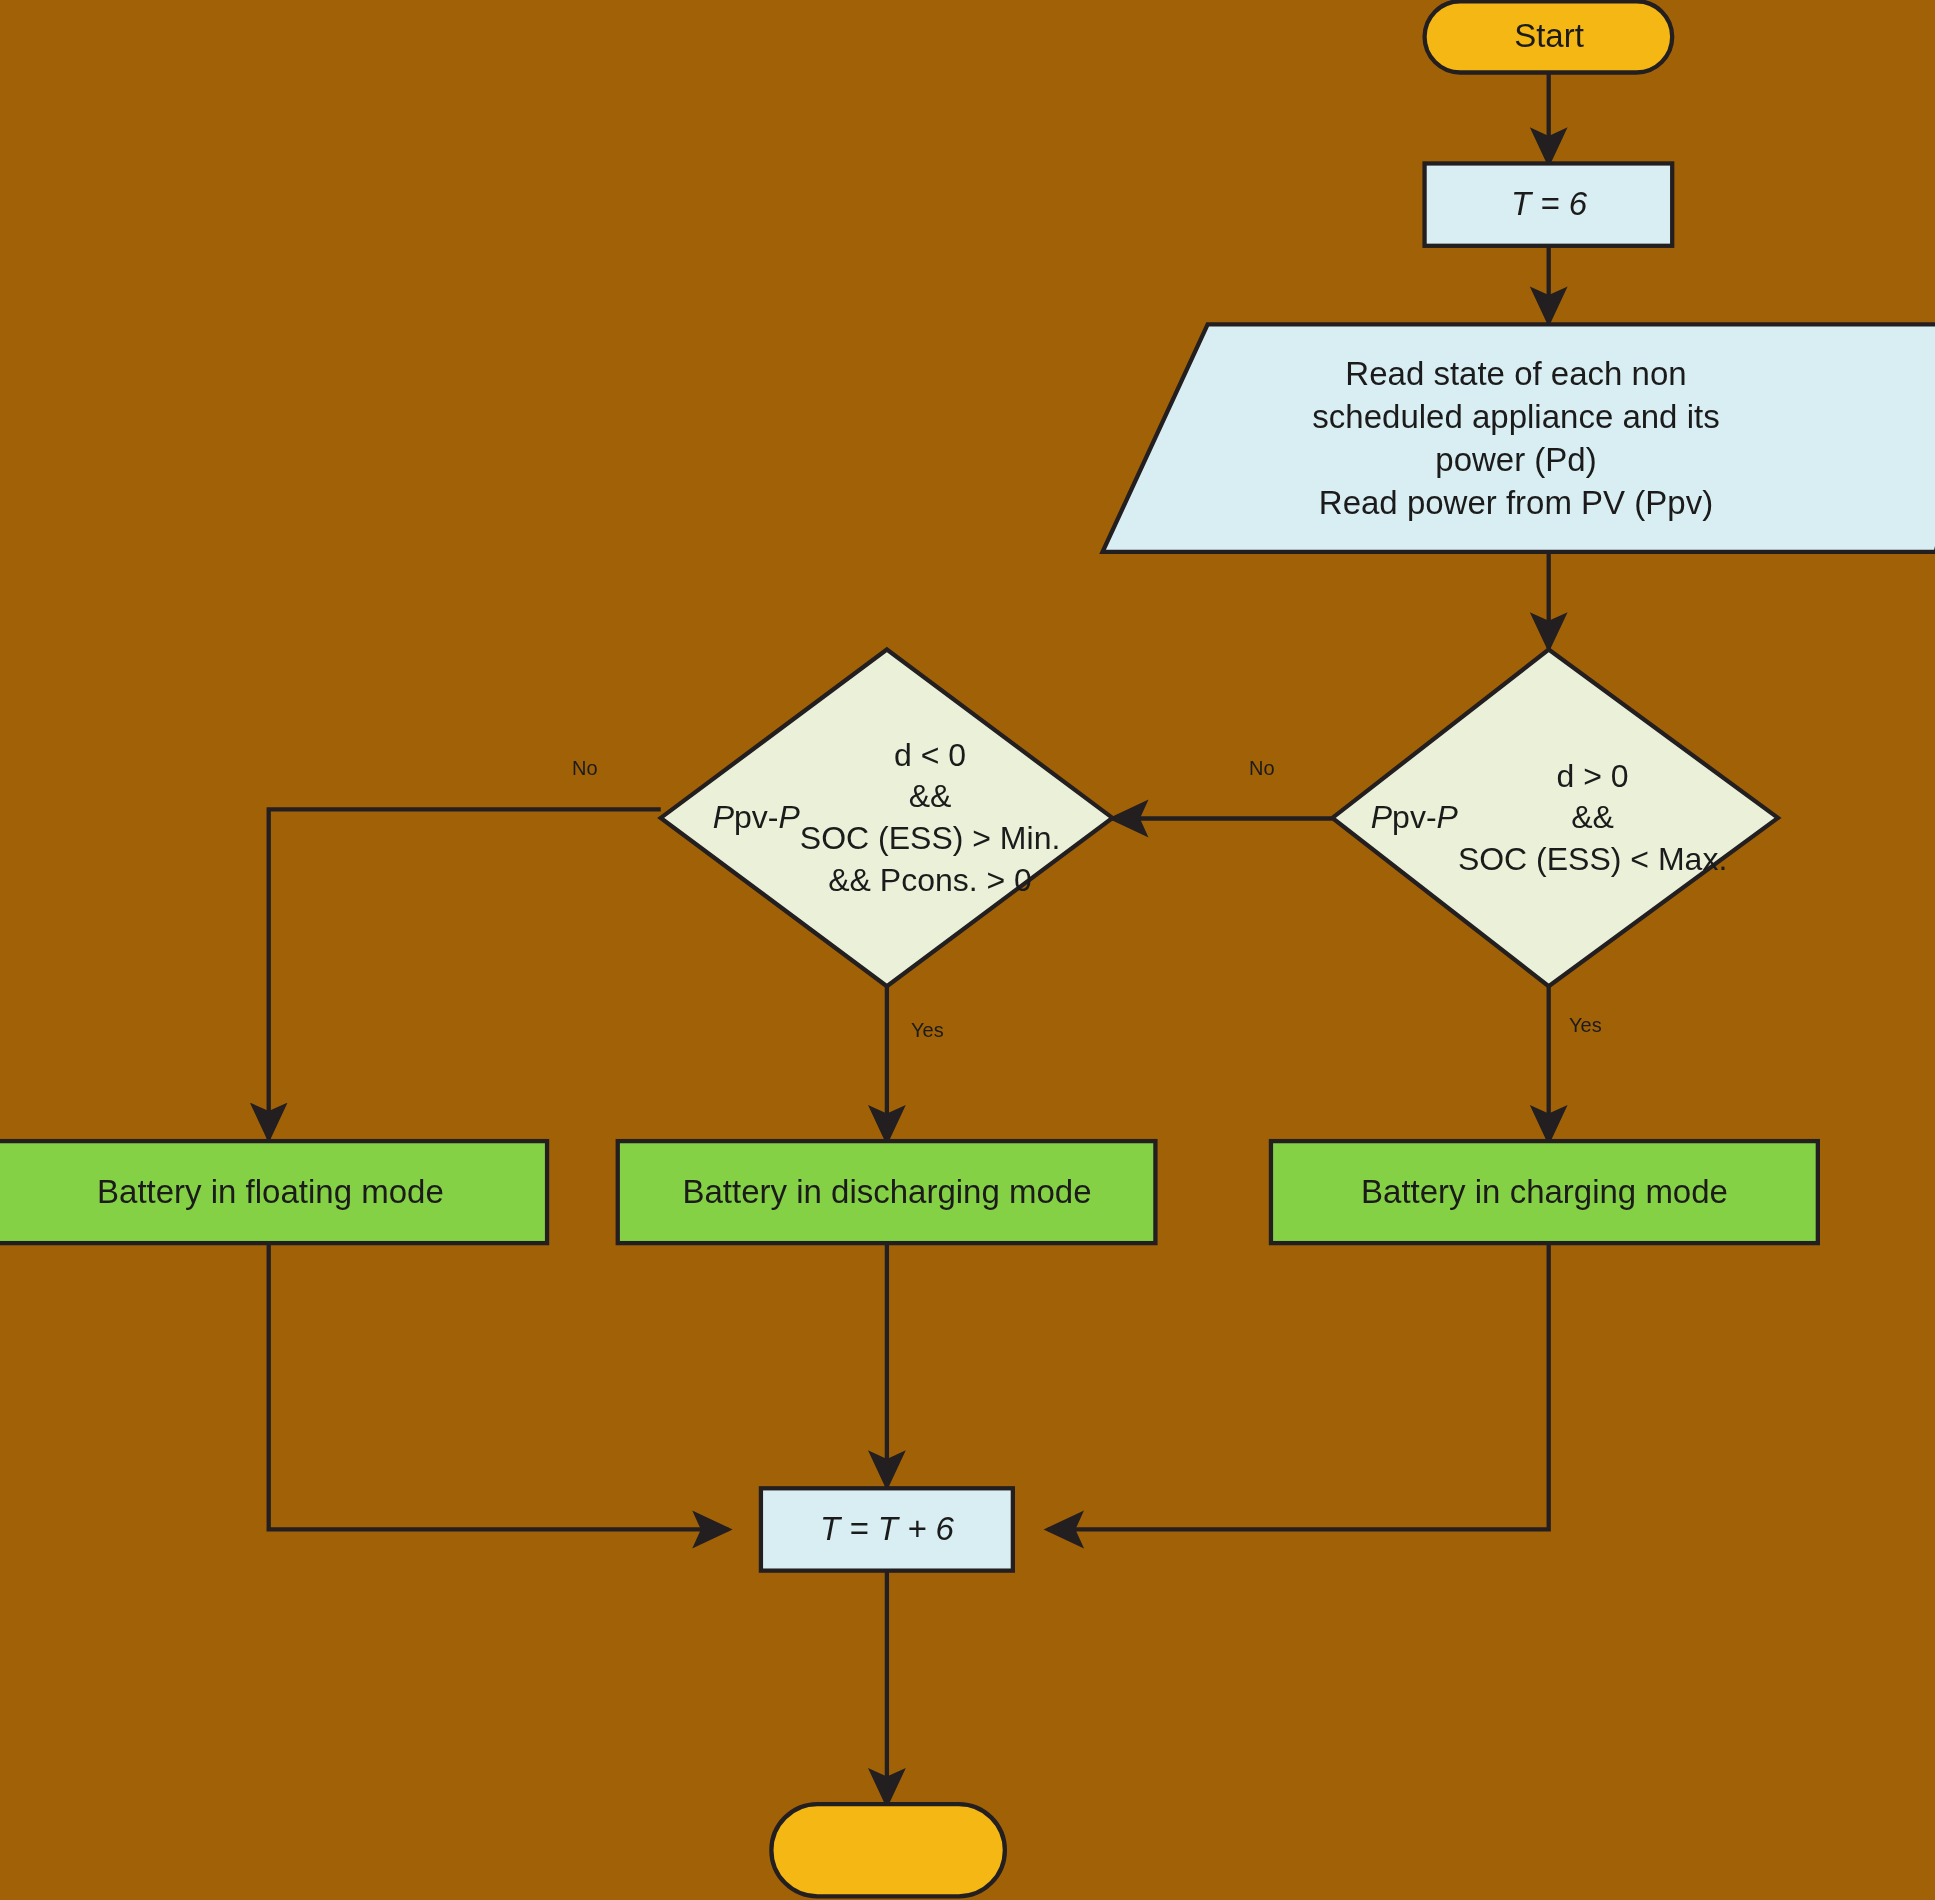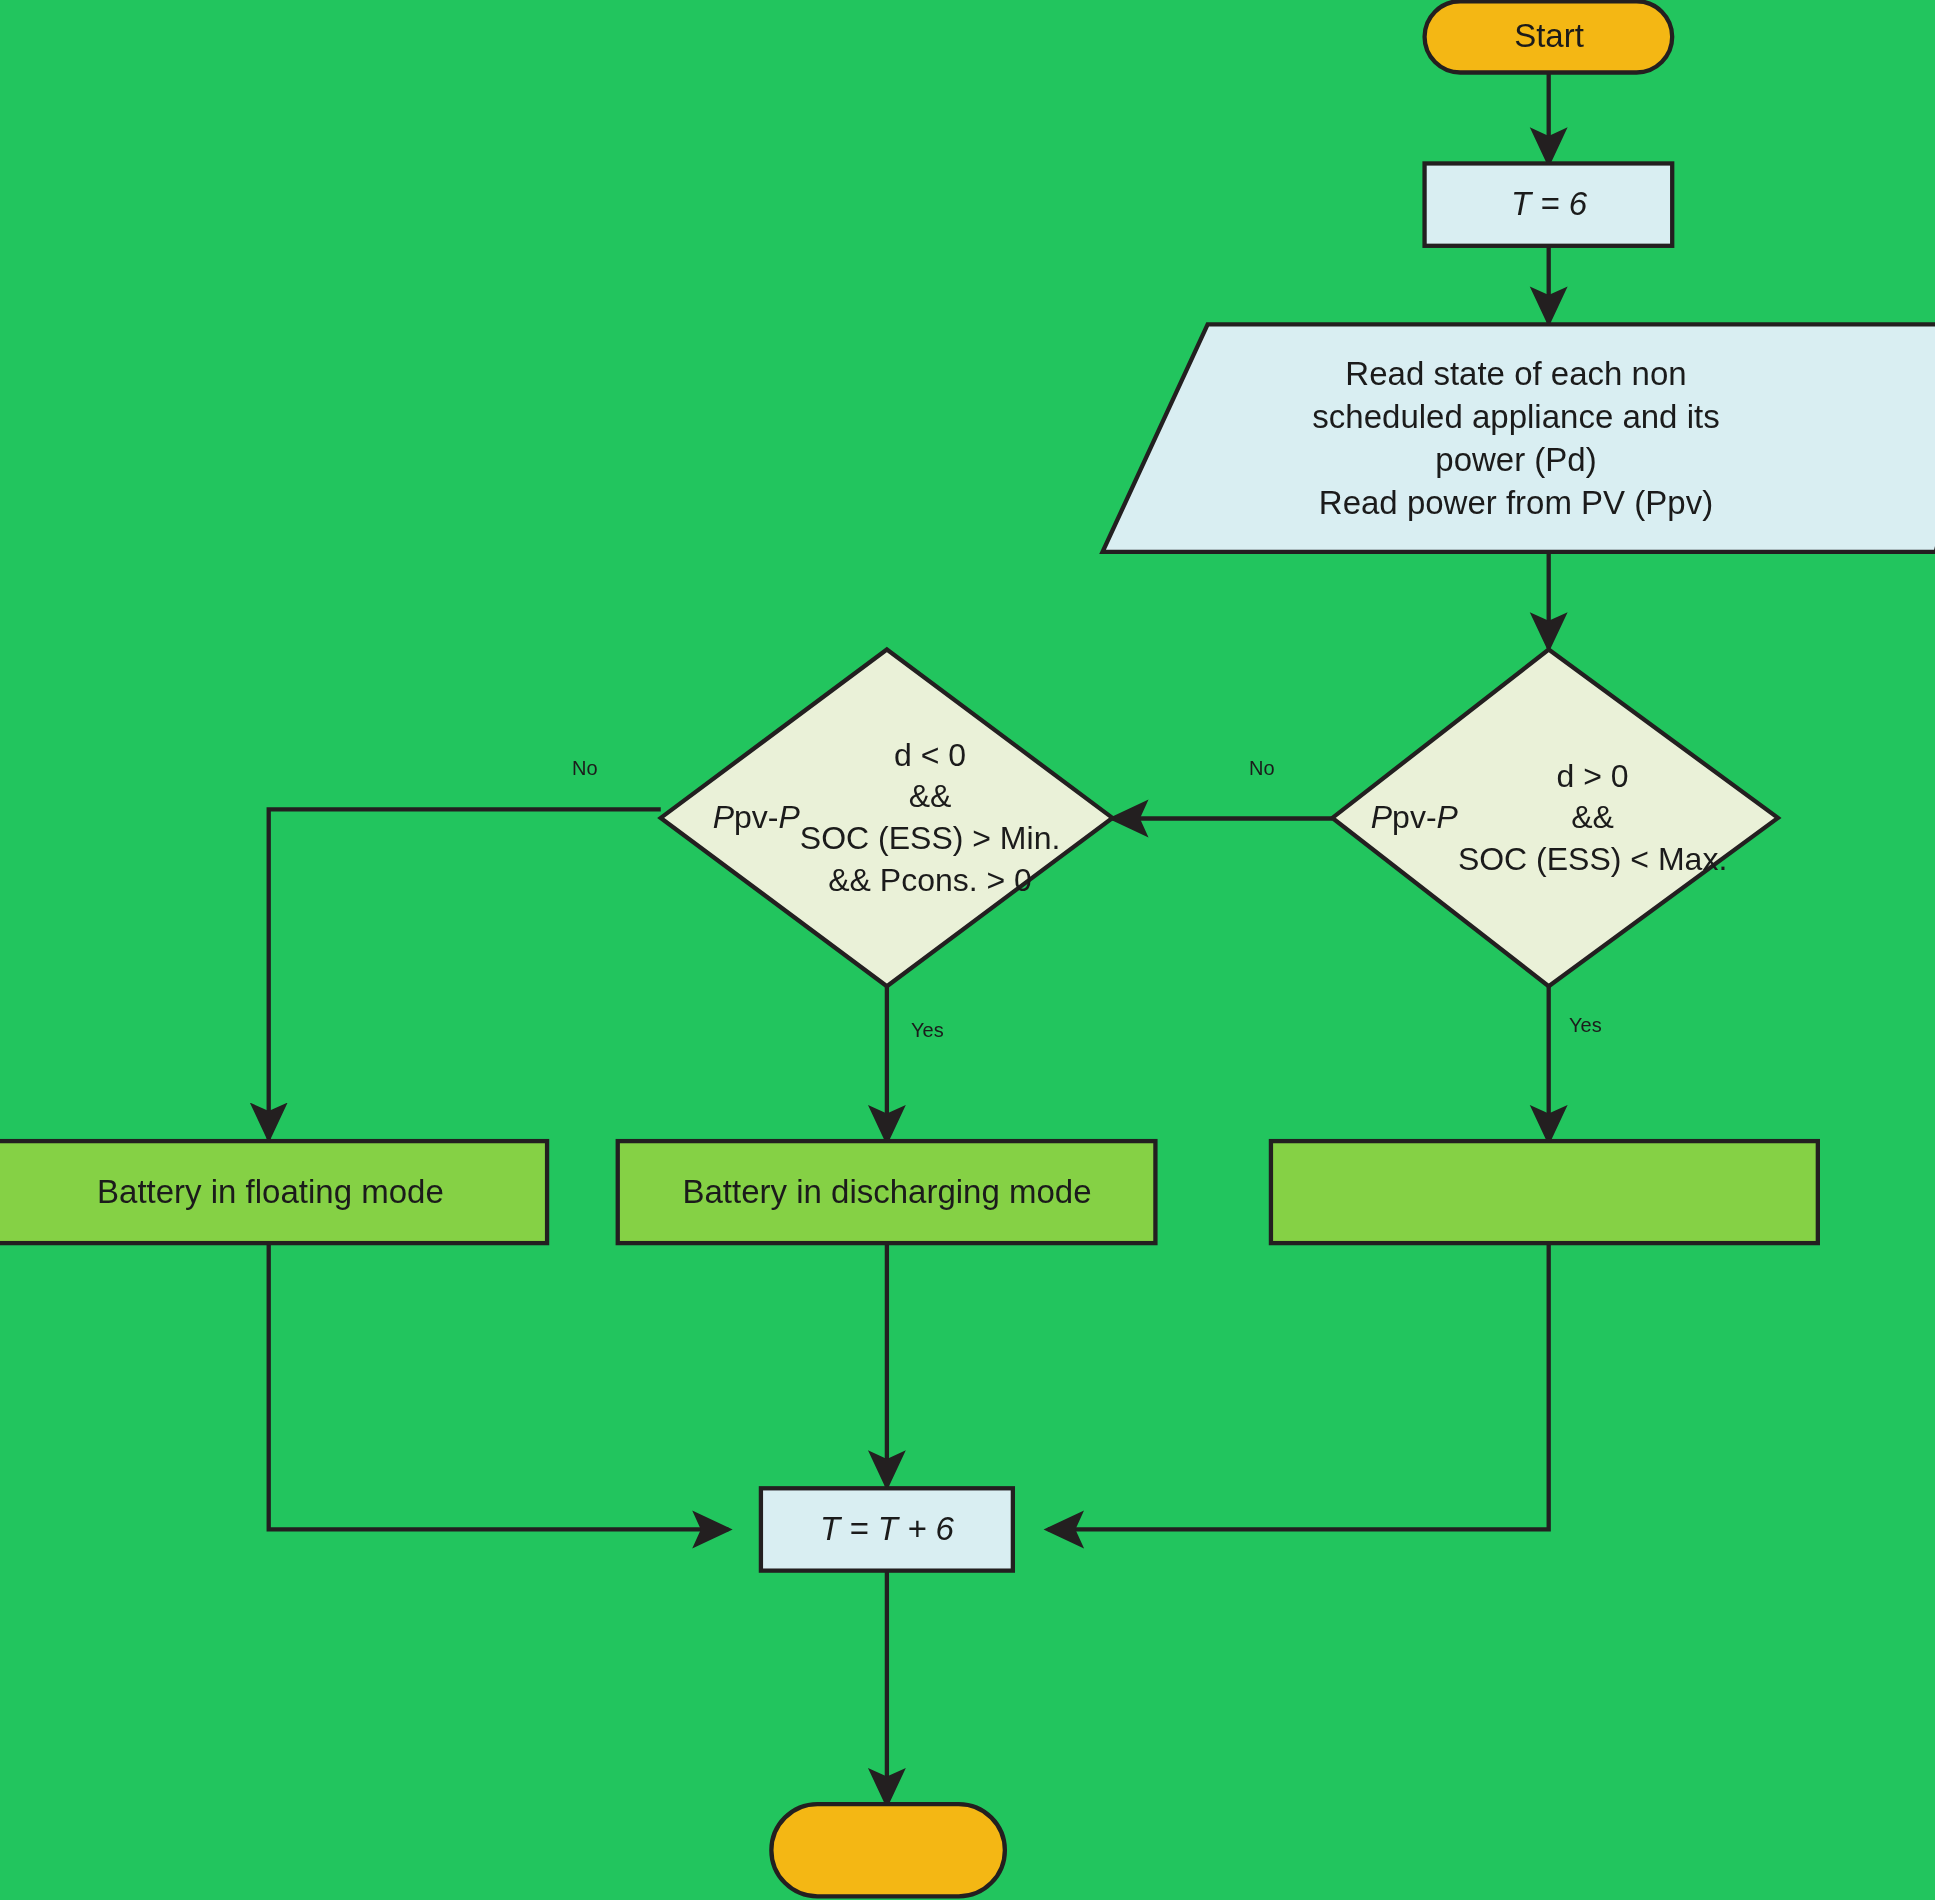--- a/index.html
+++ b/index.html
@@ -4,21 +4,21 @@
 <style>
   html,body{margin:0;padding:0;background:#ffffff;}
   body{
     font-family:"Liberation Sans", sans-serif;
     -webkit-font-smoothing:antialiased;
   }
   #canvas{
     position:relative;
     width:1936px;
     height:1900px;
-    background:#22c55e;
+    background:#a16207;
     overflow:hidden;
   }
   #flow-svg{position:absolute;left:0;top:0;width:1936px;height:1900px;}
 
   .node-label{
     position:absolute;
     display:flex;
     align-items:center;
     justify-content:center;
     text-align:center;
@@ -105,20 +105,21 @@
   <div class="node-label io-label" style="left:1155px; top:332px; width:722px; height:214px;">Read state of each non<br>scheduled appliance and its<br>power (Pd)<br>Read power from PV (Ppv)</div>
 
   <div class="node-label decision-label" style="left:1351px; top:676px; width:396px; height:284px;"><i>P</i>pv-<i>P</i>d &gt; 0<br>&amp;&amp;<br>SOC (ESS) &lt; Max.</div>
 
   <div class="node-label decision-label" style="left:687px; top:673px; width:399px; height:290px;"><i>P</i>pv-<i>P</i>d &lt; 0<br>&amp;&amp;<br>SOC (ESS) &gt; Min.<br>&amp;&amp; Pcons. &gt; 0</div>
 
   <div class="node-label green-label" style="left:-6.1px; top:1141px; width:553px; height:102px;">Battery in floating mode</div>
 
   <div class="node-label green-label" style="left:618px; top:1141px; width:538px; height:102px;">Battery in discharging mode</div>
 
+  <div class="node-label green-label" style="left:1271px; top:1141px; width:547px; height:102px;">Battery in charging mode</div>
 
   <div class="node-label process-label ital" style="left:761px; top:1488px; width:252px; height:82px;">T = T + 6</div>
 
   <div class="node-label terminal-label" style="left:771px; top:1904px; width:234px; height:92px;">End</div>
 
   <div class="edge-label" style="left:1249px; top:757px;">No</div>
 
   <div class="edge-label" style="left:1569px; top:1014px;">Yes</div>
 
   <div class="edge-label" style="left:572px; top:757px;">No</div>

